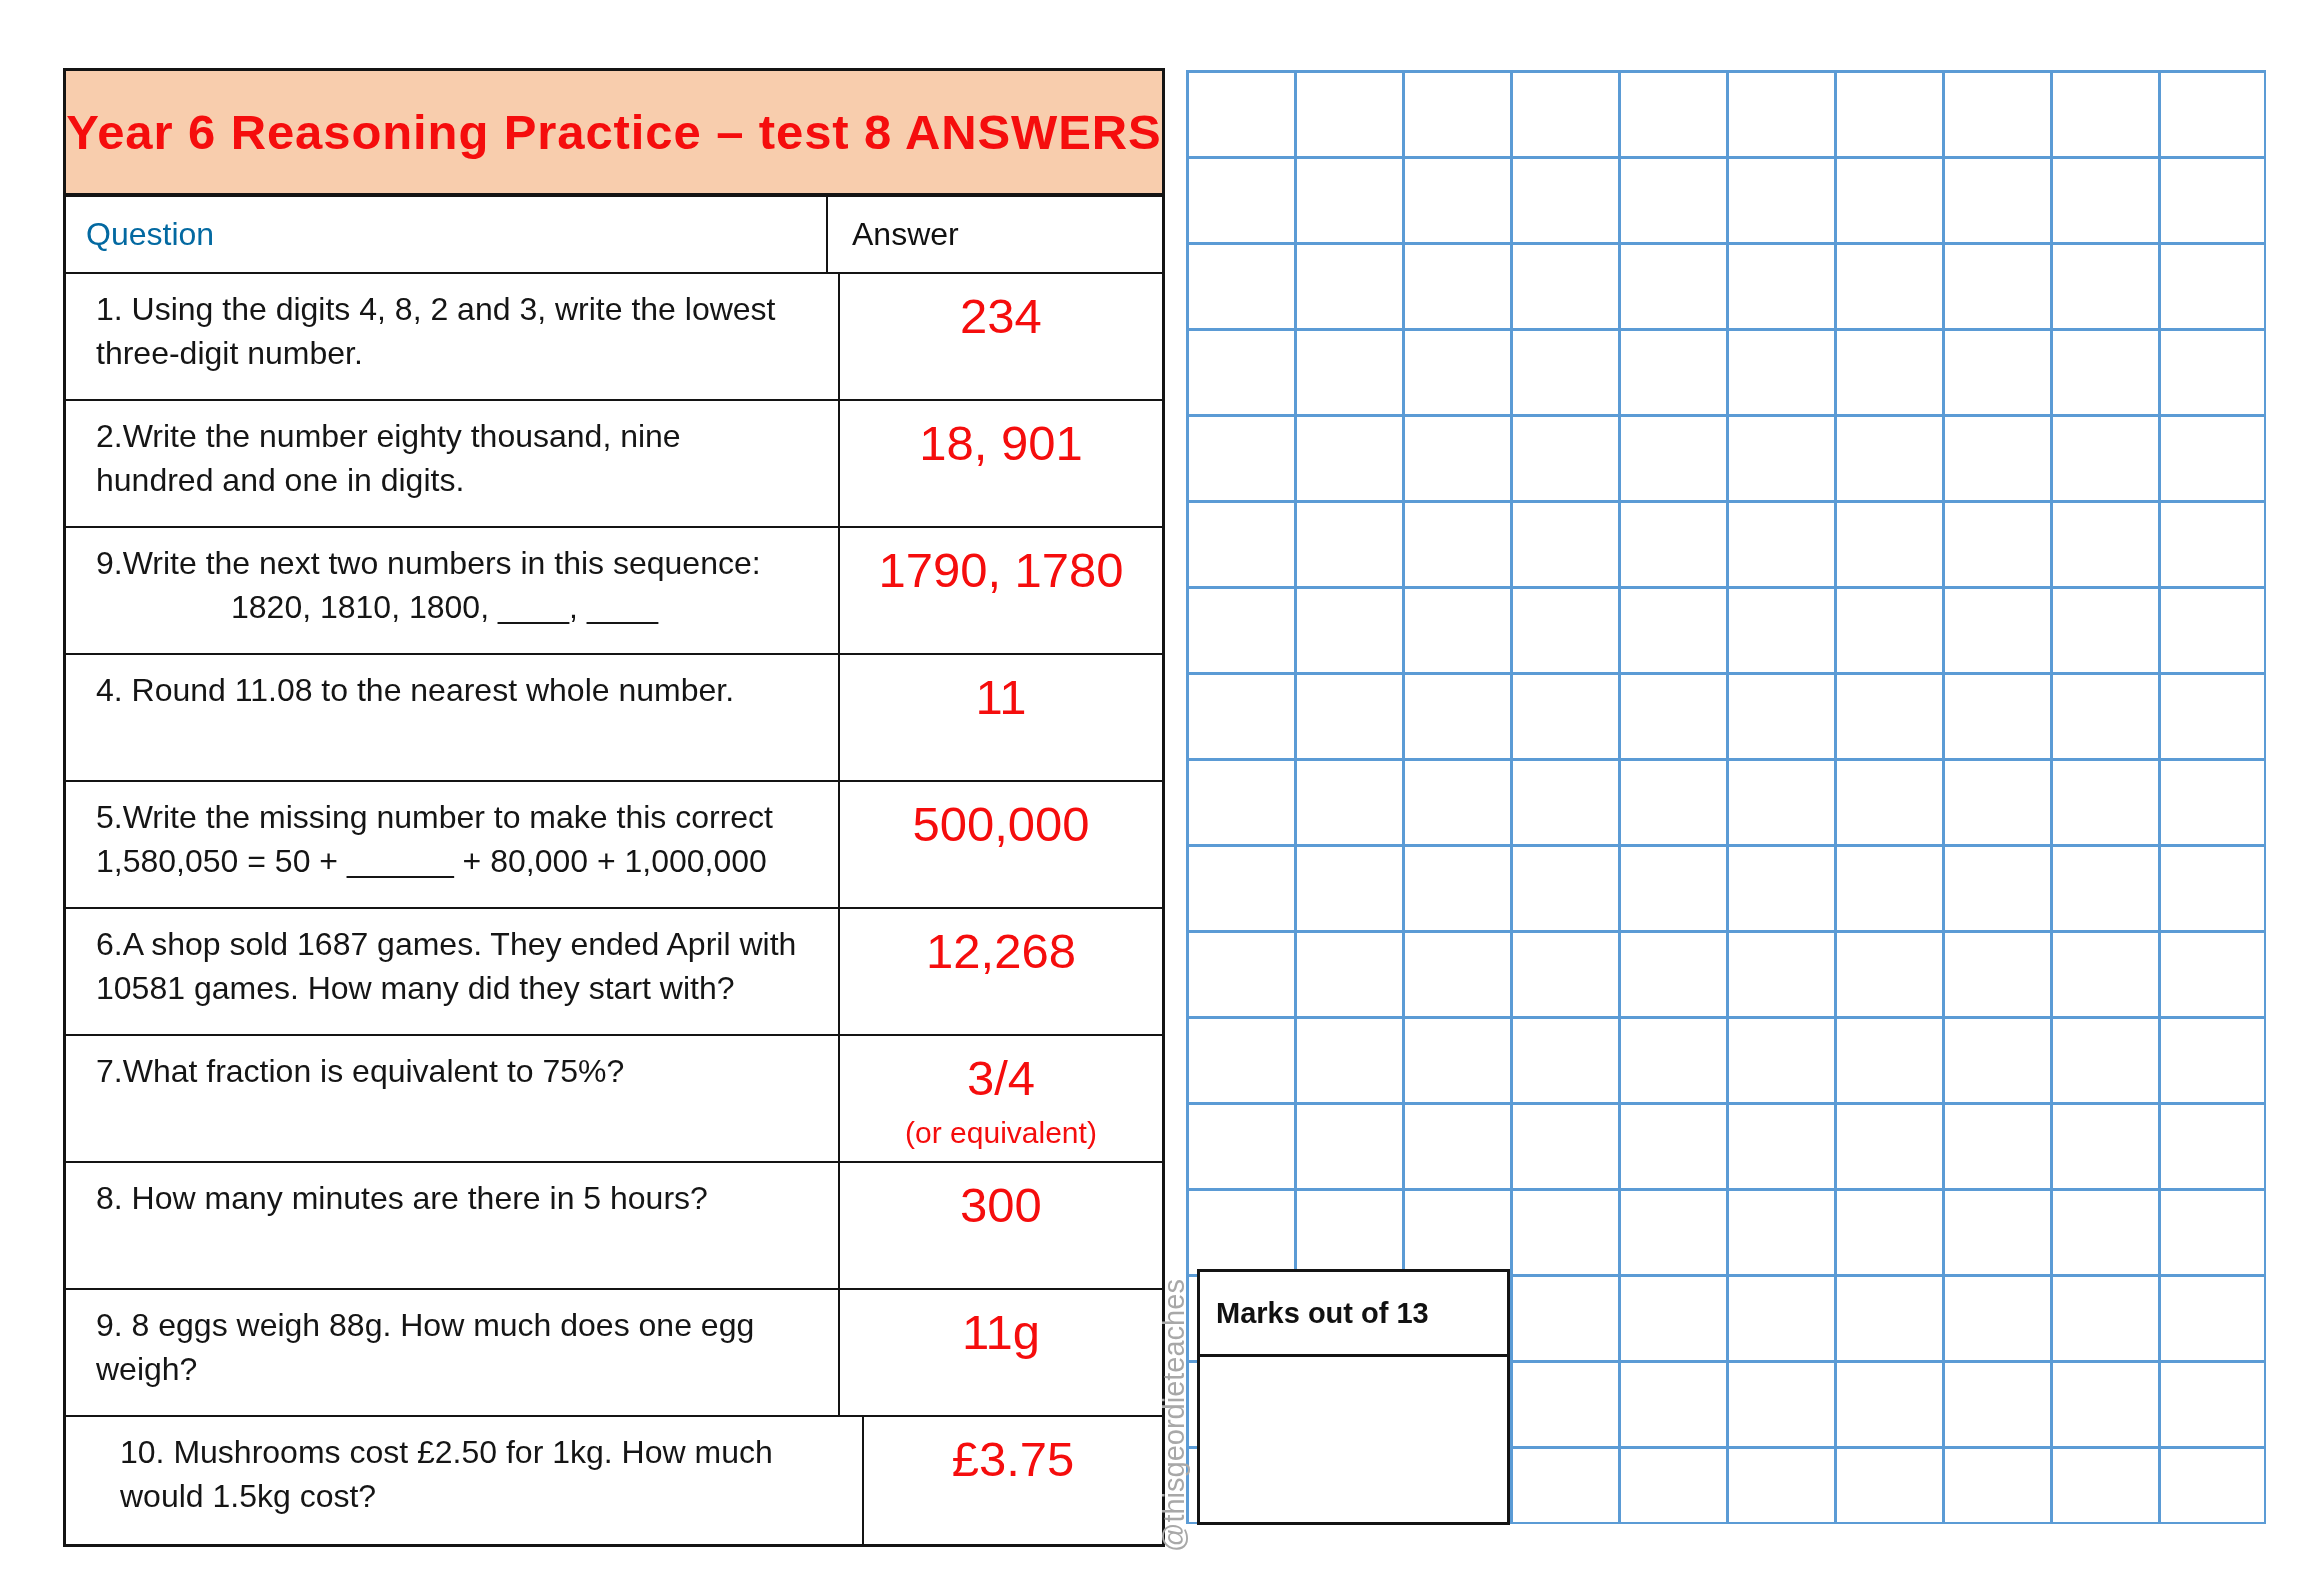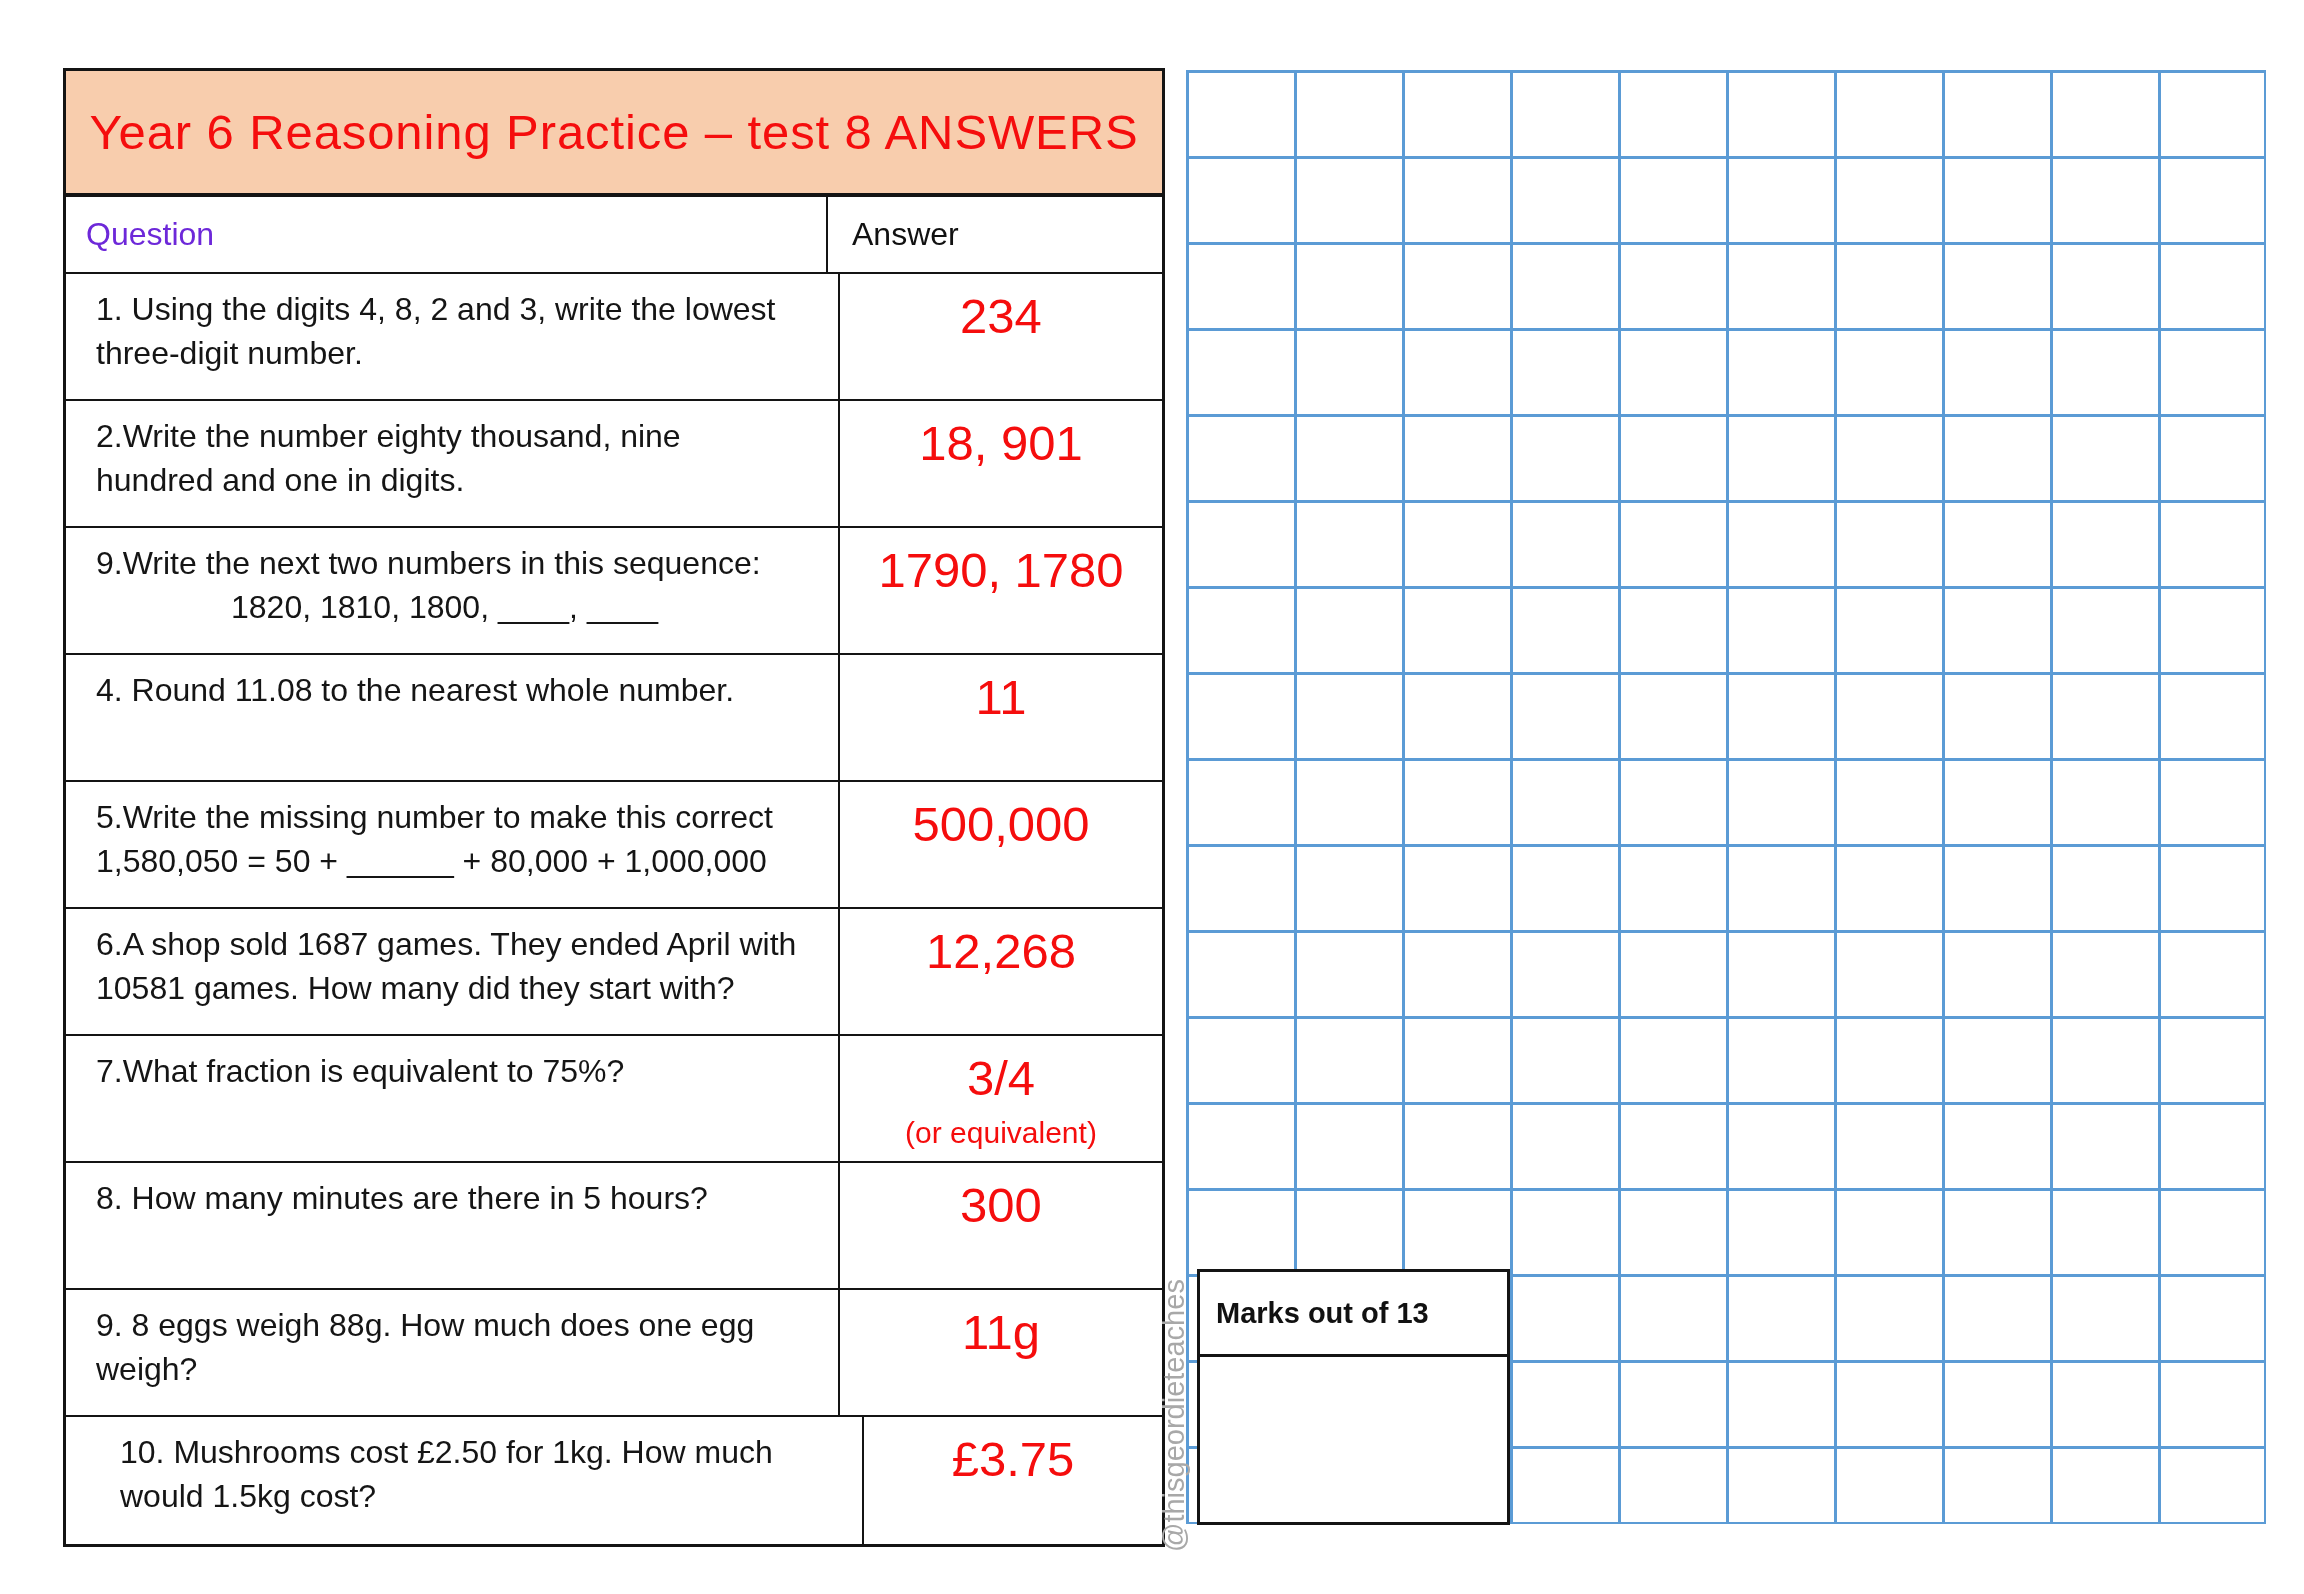--- a/index.html
+++ b/index.html
@@ -5,23 +5,23 @@
   * { margin:0; padding:0; box-sizing:border-box; }
   html,body { width:2304px; height:1595px; background:#ffffff; overflow:hidden;
               font-family:"Liberation Sans","DejaVu Sans",sans-serif; }
   .page { position:relative; width:2304px; height:1595px; background:#ffffff; }
 
   
   .answer-table { position:absolute; left:63px; top:68px; width:1102px;
                   border:3.6px solid #141414; background:#ffffff; }
   .title-row { height:126px; background:#f8cdad; border-bottom:4.5px solid #141414;
                display:flex; align-items:center; justify-content:center; }
-  .title-row span { color:#f50d0d; font-size:49px; font-weight:normal; letter-spacing:0.9px; }
+  .title-row span { color:#f50d0d; font-size:49px; font-weight:bold; letter-spacing:0.9px; }
   .header-row { height:77px; border-bottom:2.7px solid #141414; display:flex; }
-  .hdr-q { width:762px; border-right:2.7px solid #141414; font-size:32px; color:#6d28d9;
+  .hdr-q { width:762px; border-right:2.7px solid #141414; font-size:32px; color:#0369a1;
            display:flex; align-items:center; padding-left:20px; }
   .hdr-a { flex:1; font-size:32px; color:#111; display:flex; align-items:center; padding-left:24px; }
 
   .qa-row { height:127px; border-bottom:2.7px solid #141414; display:flex; }
   .qa-row:last-child { border-bottom:none;padding-left:24px; }
   .q-cell { width:762px; border-right:2.7px solid #141414; padding:12.6px 16px 0 18px;
             font-size:32px; color:#151515; line-height:1.38;margin-left:12px; }
   .q-line { white-space:nowrap; }
   .q-line-indent { padding-left:135px; }
   .a-cell { flex:1; text-align:center; padding-top:14.4px; }

